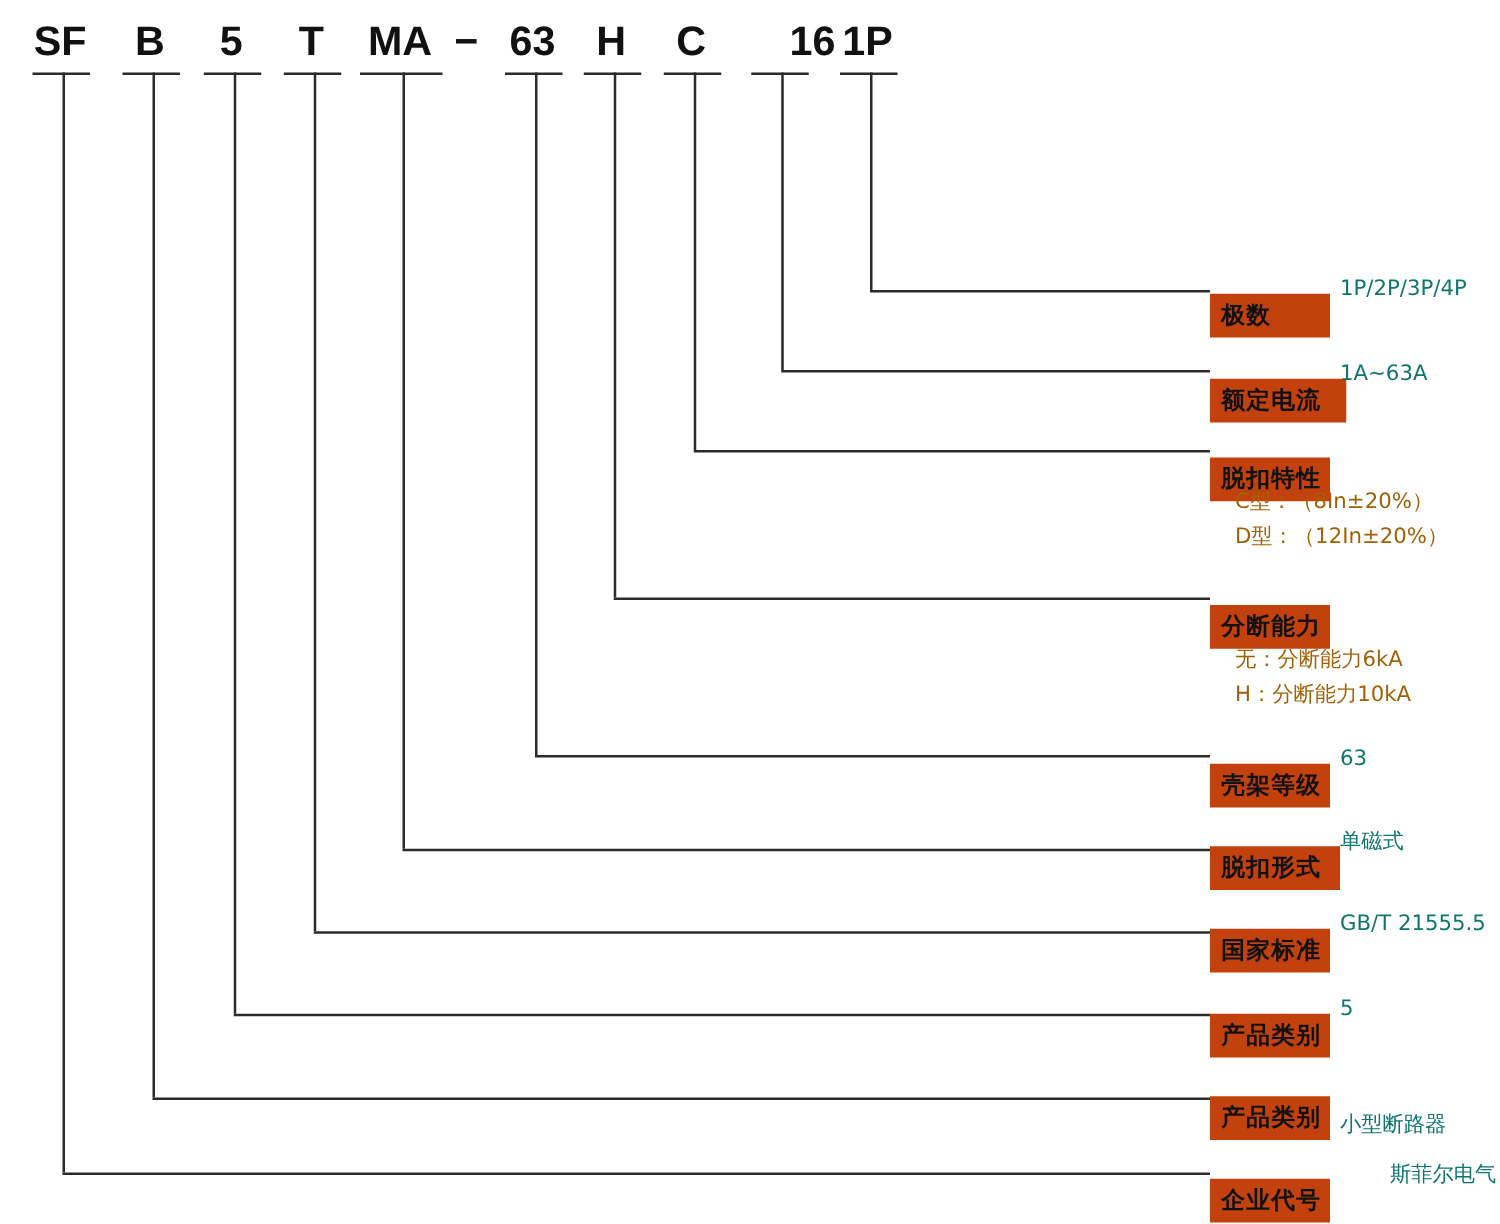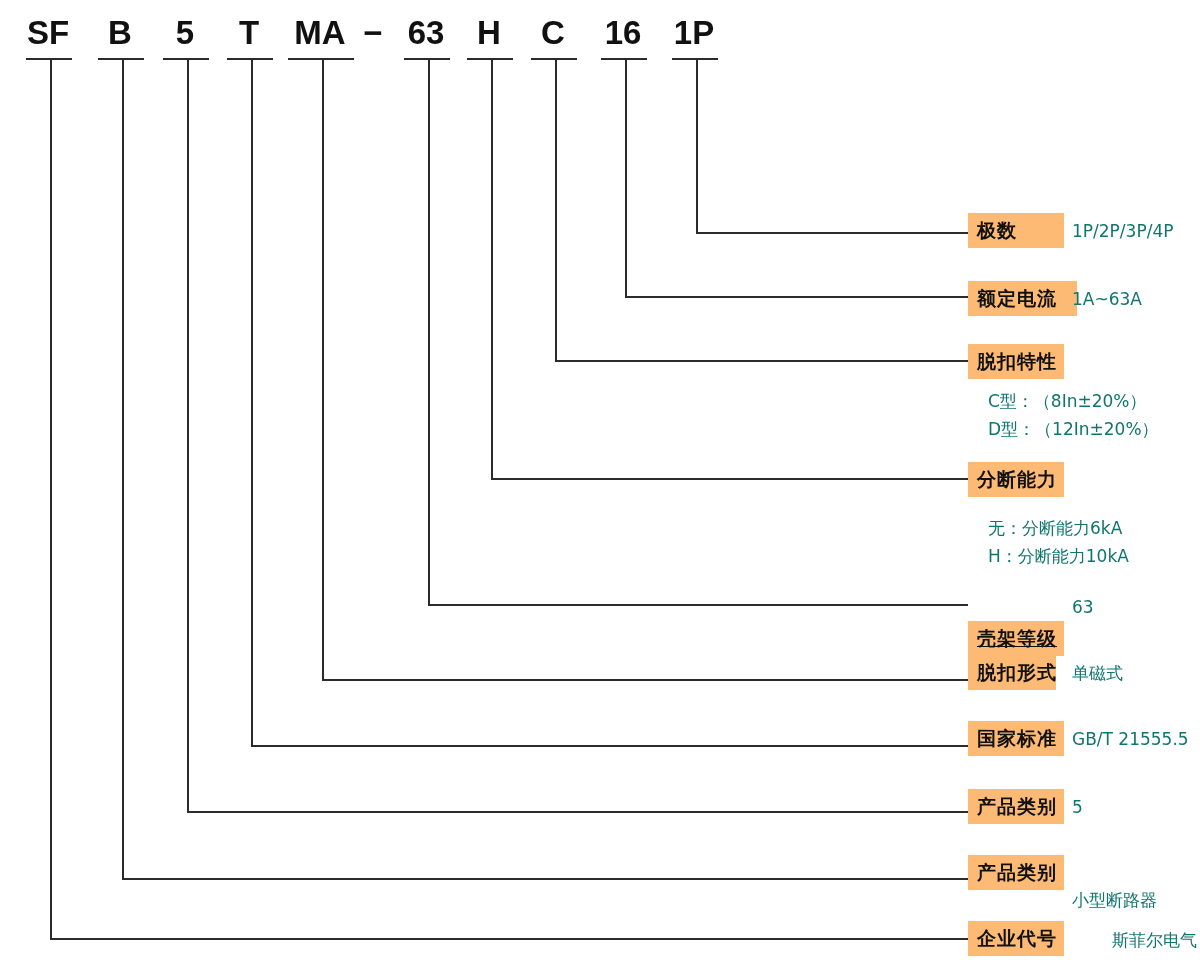--- a/index.html
+++ b/index.html
@@ -59,63 +59,64 @@
   }
   .hline {
     position: absolute;
     height: 2px;
     background: #2b2b2b;
   }
 
   
   .label-box {
     position: absolute;
-    background: #fdba74;
+    background: #c2410c;
     font-family: "DejaVu Sans", "Liberation Sans", sans-serif;
     font-weight: bold;
     font-size: 19px;
     line-height: 20px;
     color: #111111;
     padding: 7px 9px 8px 9px;
     letter-spacing: 1px;
     white-space: nowrap;
     box-sizing: border-box;
+    margin-top: 22px;
   }
   .label-value {
     position: absolute;
     font-family: "DejaVu Sans", "Liberation Sans", sans-serif;
     font-size: 17px;
     line-height: 20px;
     color: #0f766e;
     white-space: nowrap;
   }
   .label-note {
     position: absolute;
     font-family: "DejaVu Sans", "Liberation Sans", sans-serif;
     font-size: 17px;
     line-height: 26px;
-    color: #0f766e;
+    color: #a16207;
     white-space: nowrap;
   }
 </style>
 </head>
 <body>
 
 <div id="diagram">
 
   <div id="code-row">
       <div class="code-seg" style="left: -12px; width: 120px;">SF</div>
       <div class="code-seg" style="left: 60px; width: 120px;">B</div>
       <div class="code-seg" style="left: 125px; width: 120px;">5</div>
       <div class="code-seg" style="left: 189px; width: 120px;">T</div>
       <div class="code-seg" style="left: 260px; width: 120px;">MA</div>
       <div class="code-seg" style="left: 366px; width: 120px;">63</div>
       <div class="code-seg" style="left: 429px; width: 120px;">H</div>
       <div class="code-seg" style="left: 493px; width: 120px;">C</div>
-      <div class="code-seg" style="left: 563px; width: 120px;">16</div>
+      <div class="code-seg" style="left: 590px; width: 120px;">16</div>
       <div class="code-seg" style="left: 634px; width: 120px;">1P</div>
     </div>
 
   <div id="dash-holder">
       <div class="code-dash" style="left: 313px; width: 120px;">−</div>
     </div>
 
   <div id="ticks">
       <div class="tick-bar" style="left: 26px; top: 58px; width: 46px;"></div>
       <div class="tick-bar" style="left: 98px; top: 58px; width: 46px;"></div>
@@ -156,23 +157,23 @@
       <div class="label-box" style="left: 968px; top: 213px; width: 96px;">极数</div>
       <div class="label-value" style="left: 1072px; top: 221px;">1P/2P/3P/4P</div>
       <div class="label-box" style="left: 968px; top: 281px; width: 109px;">额定电流</div>
       <div class="label-value" style="left: 1072px; top: 289px;">1A~63A</div>
       <div class="label-box" style="left: 968px; top: 344px; width: 96px;">脱扣特性</div>
       <div class="label-note" style="left: 988px; top: 388px;">C型：（8In±20%）</div>
       <div class="label-note" style="left: 988px; top: 416px;">D型：（12In±20%）</div>
       <div class="label-box" style="left: 968px; top: 462px; width: 96px;">分断能力</div>
       <div class="label-note" style="left: 988px; top: 515px;">无：分断能力6kA</div>
       <div class="label-note" style="left: 988px; top: 543px;">H：分断能力10kA</div>
-      <div class="label-box" style="left: 968px; top: 621px; width: 96px; text-decoration: underline;">壳架等级</div>
+      <div class="label-box" style="left: 968px; top: 589px; width: 96px;">壳架等级</div>
       <div class="label-value" style="left: 1072px; top: 597px;">63</div>
-      <div class="label-box" style="left: 968px; top: 655px; width: 88px;">脱扣形式</div>
+      <div class="label-box" style="left: 968px; top: 655px; width: 104px;">脱扣形式</div>
       <div class="label-value" style="left: 1072px; top: 663px;">单磁式</div>
       <div class="label-box" style="left: 968px; top: 721px; width: 96px;">国家标准</div>
       <div class="label-value" style="left: 1072px; top: 729px;">GB/T 21555.5</div>
       <div class="label-box" style="left: 968px; top: 789px; width: 96px;">产品类别</div>
       <div class="label-value" style="left: 1072px; top: 797px;">5</div>
       <div class="label-box" style="left: 968px; top: 855px; width: 96px;">产品类别</div>
       <div class="label-value" style="left: 1072px; top: 864px; margin-top: 26px;">小型断路器</div>
       <div class="label-box" style="left: 968px; top: 921px; width: 96px;">企业代号</div>
       <div class="label-value" style="left: 1072px; top: 930px; margin-left: 40px;">斯菲尔电气</div>
     </div>

